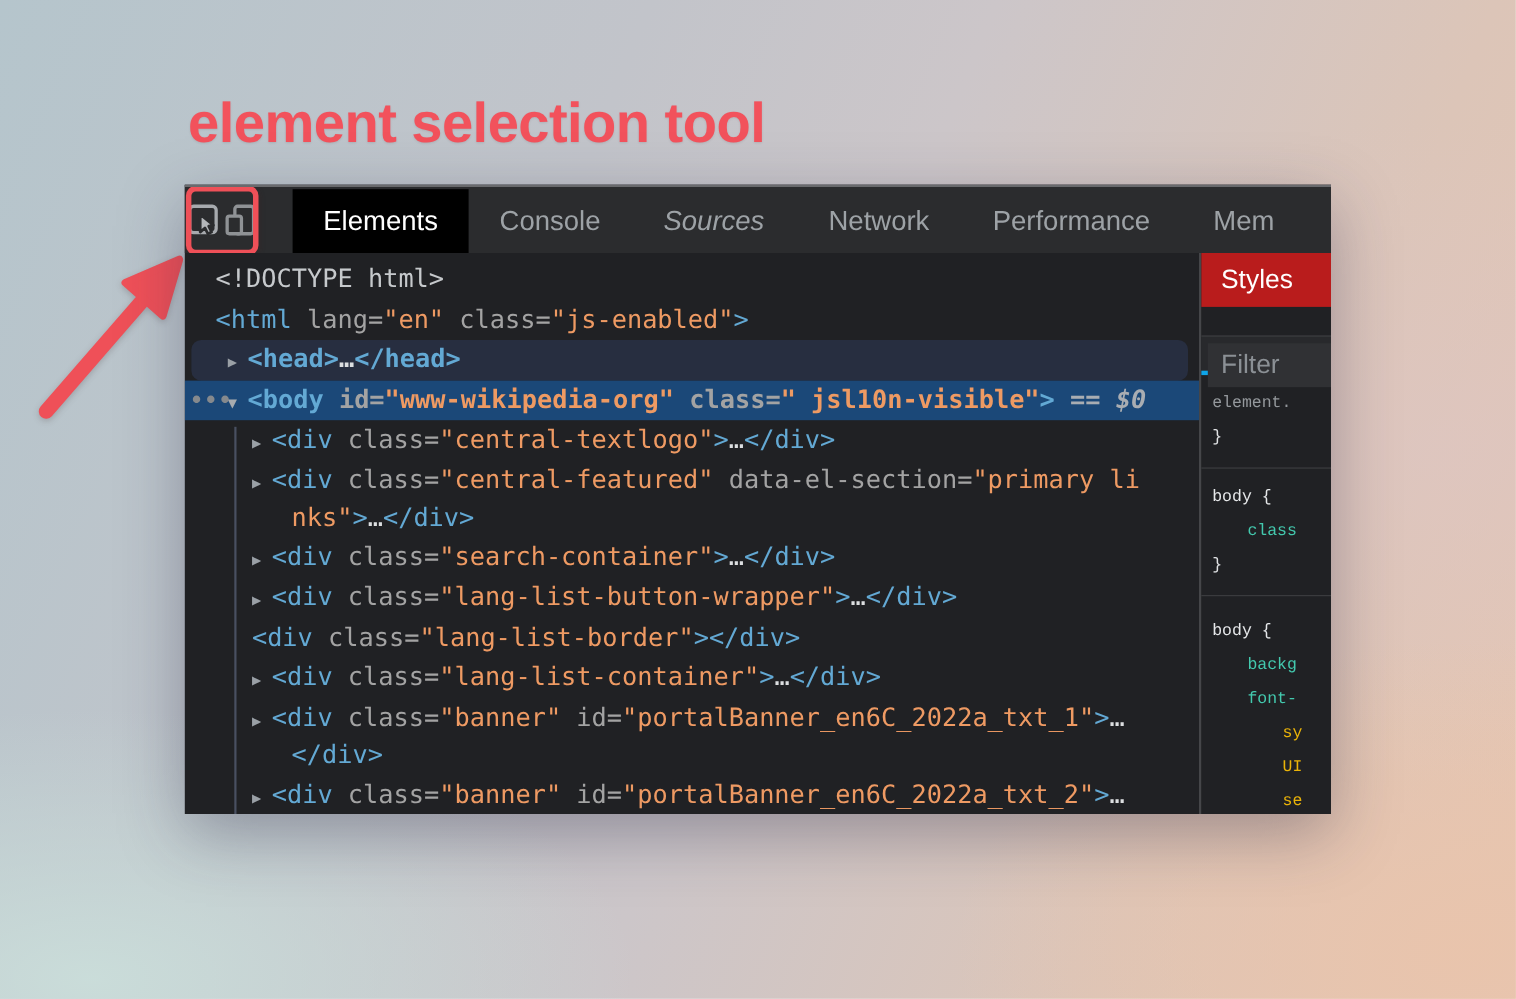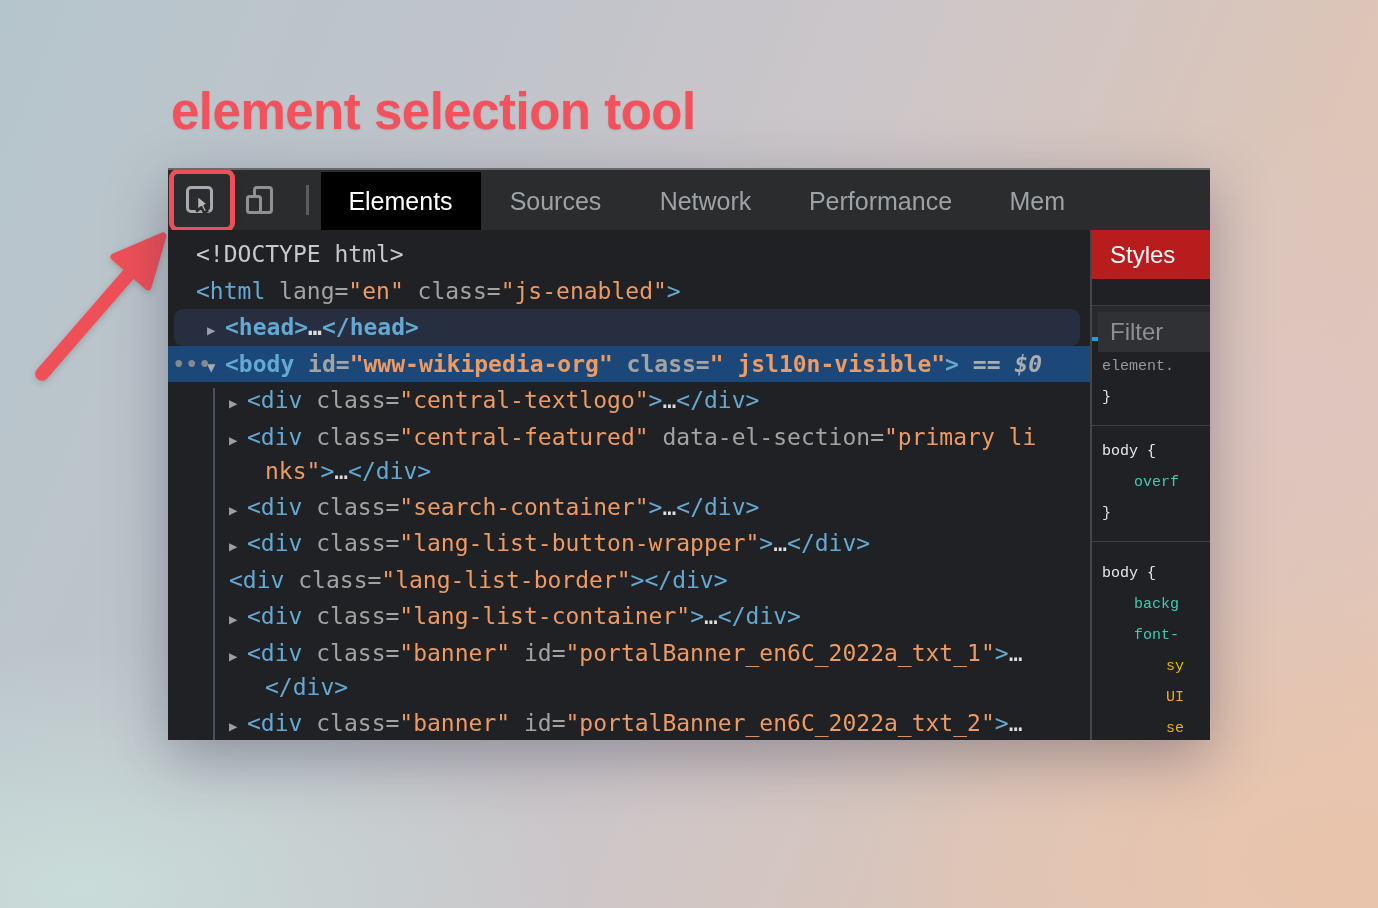--- a/index.html
+++ b/index.html
@@ -128,21 +128,22 @@
       <svg width="34" height="34" viewBox="0 0 34 34">
         <rect x="11.5" y="4.5" width="17" height="25" rx="2.5" fill="none" stroke="#8f9295" stroke-width="3"></rect>
         <rect x="4.5" y="13.5" width="13" height="16" rx="2" fill="#2b2c2e" stroke="#8f9295" stroke-width="3"></rect>
       </svg>
     </div>
 
     <div class="tb-sep"></div>
 
     <div class="tabs" id="tabs">
         <div class="tab active" style="width: 160px;">Elements</div>
-        <div class="tab" style="width: 150px;">Sources</div>
+        <div class="tab" style="width: 148px;">Console</div>
+        <div class="tab" style="width: 150px; font-style: italic;">Sources</div>
         <div class="tab" style="width: 150px;">Network</div>
         <div class="tab" style="width: 200px;">Performance</div>
         <div class="tab clipped" style="width: 150px;">Mem</div>
       </div>
   </div>
 
   <div class="content">
 
     <div class="tree" id="tree">
       <div class="guide"></div>
@@ -167,21 +168,21 @@
       <div class="sp-filter">
         <div class="sp-field">Filter</div>
       </div>
       <div id="sections">
           <div class="sp-sec">
             <div class="sl sl-gray">element.</div>
             <div class="sl sl-plain">}</div>
           </div>
           <div class="sp-sec">
             <div class="sl sl-sel">body {</div>
-            <div class="sl sl-prop i1">overf</div>
+            <div class="sl sl-prop i1">class</div>
             <div class="sl sl-plain">}</div>
           </div>
           <div class="sp-sec last">
             <div class="sl sl-sel">body {</div>
             <div class="sl sl-prop i1">backg</div>
             <div class="sl sl-prop i1">font-</div>
             <div class="sl sl-val i2">sy</div>
             <div class="sl sl-val i2">UI</div>
             <div class="sl sl-val i2">se</div>
             <div class="sl sl-propstrike i1">font-</div>

